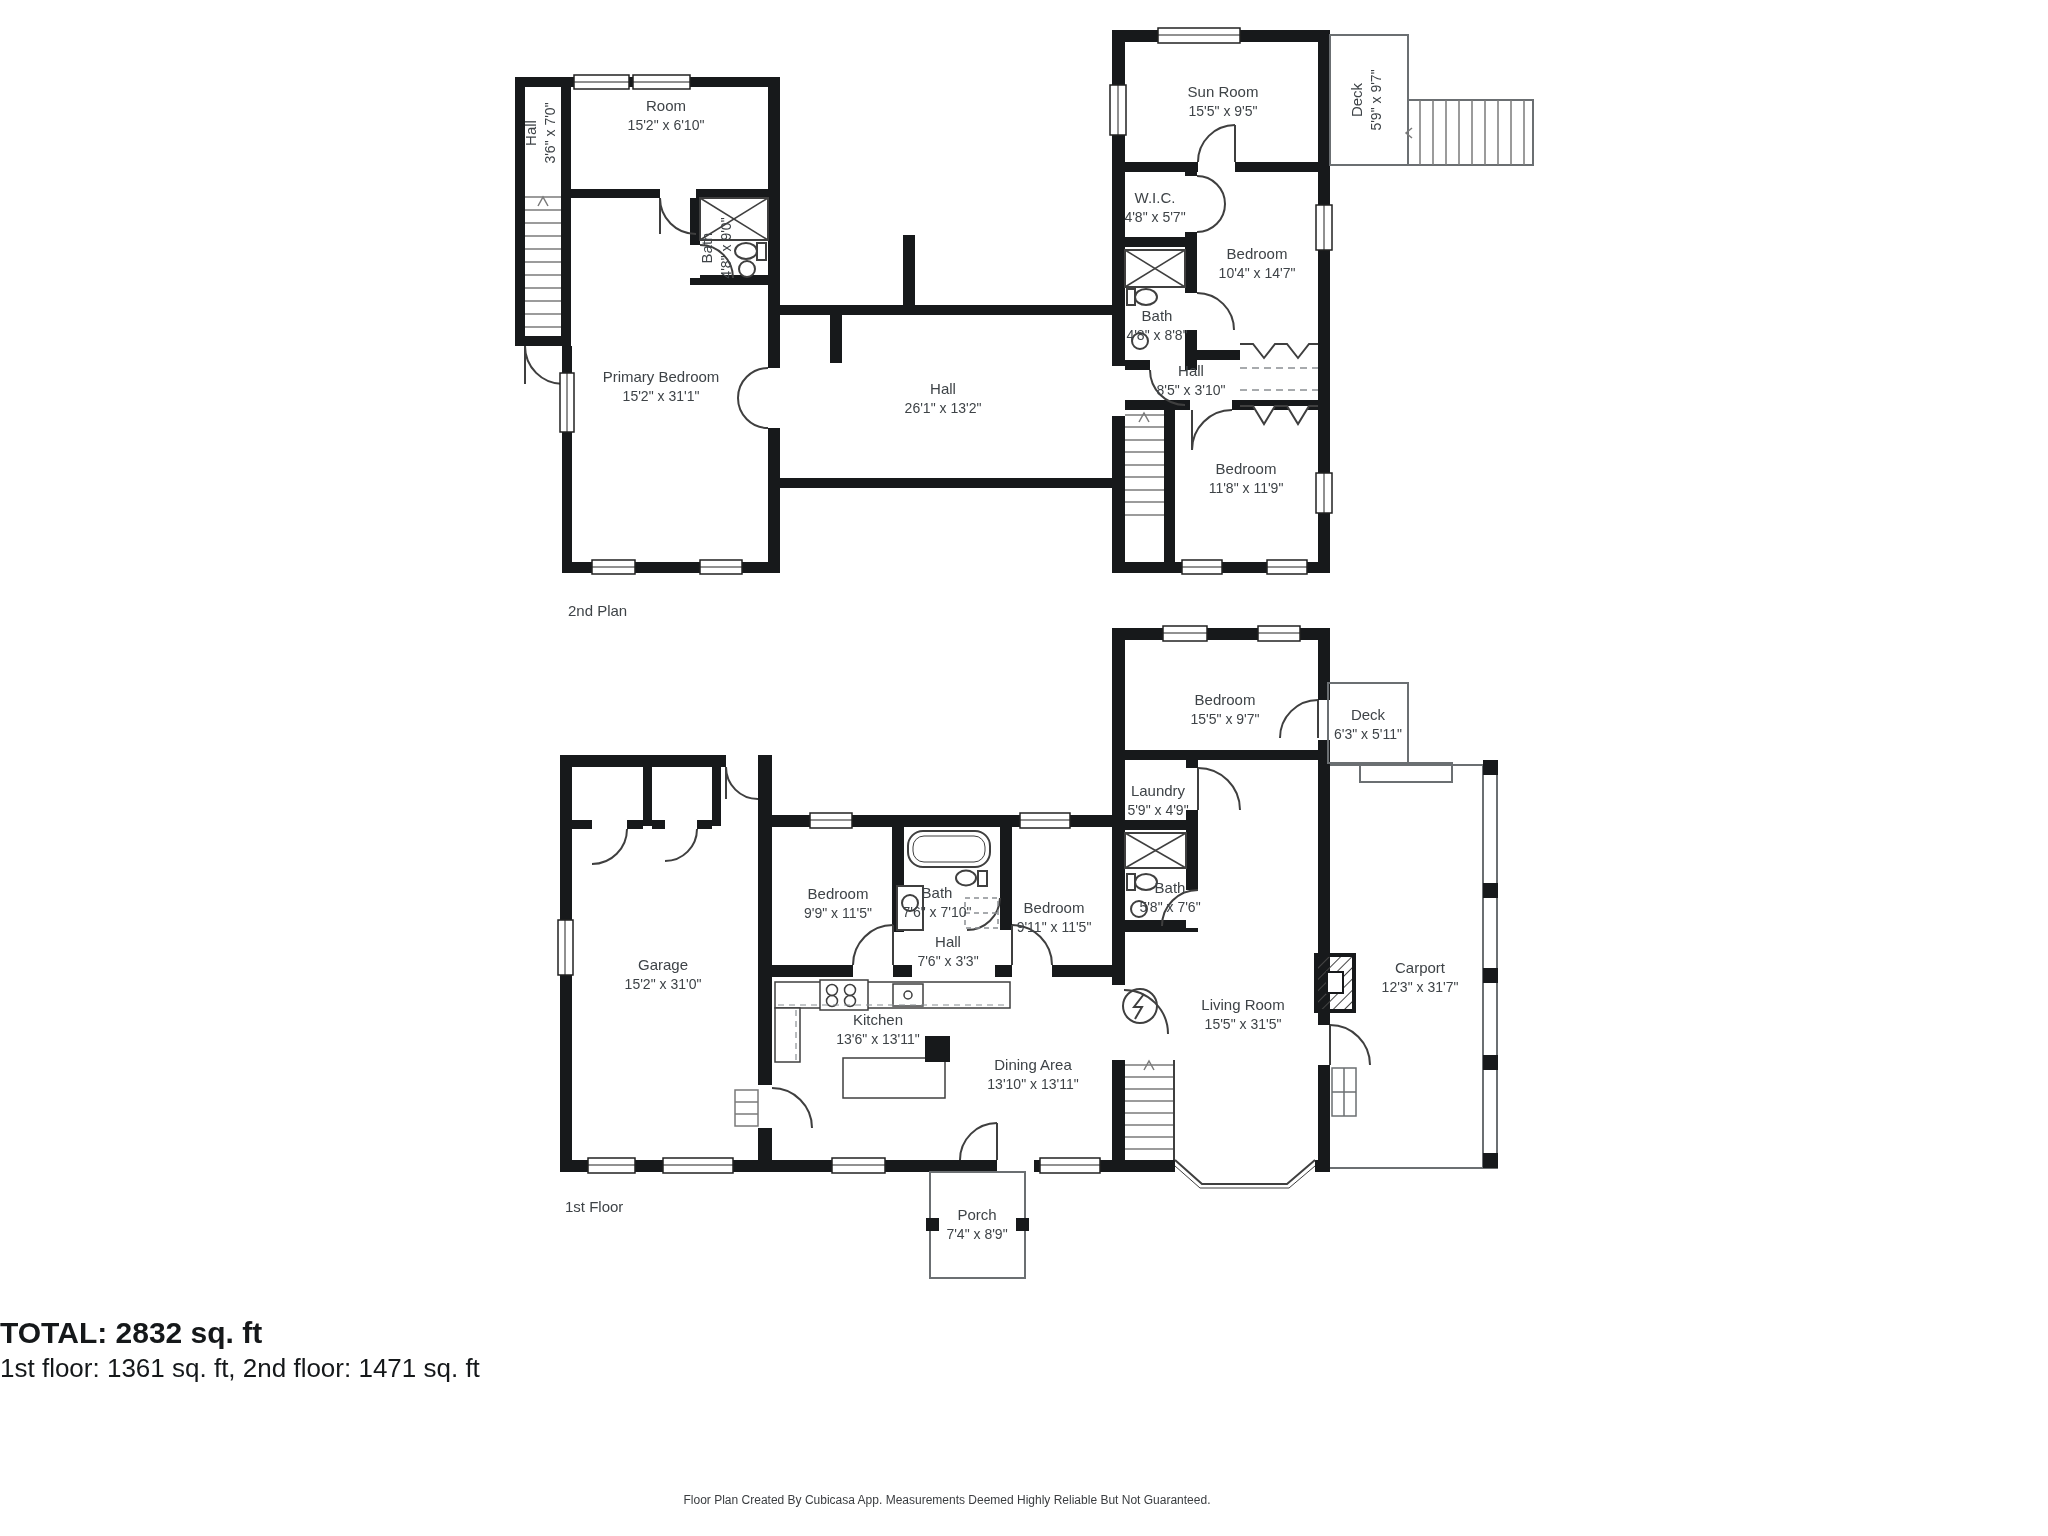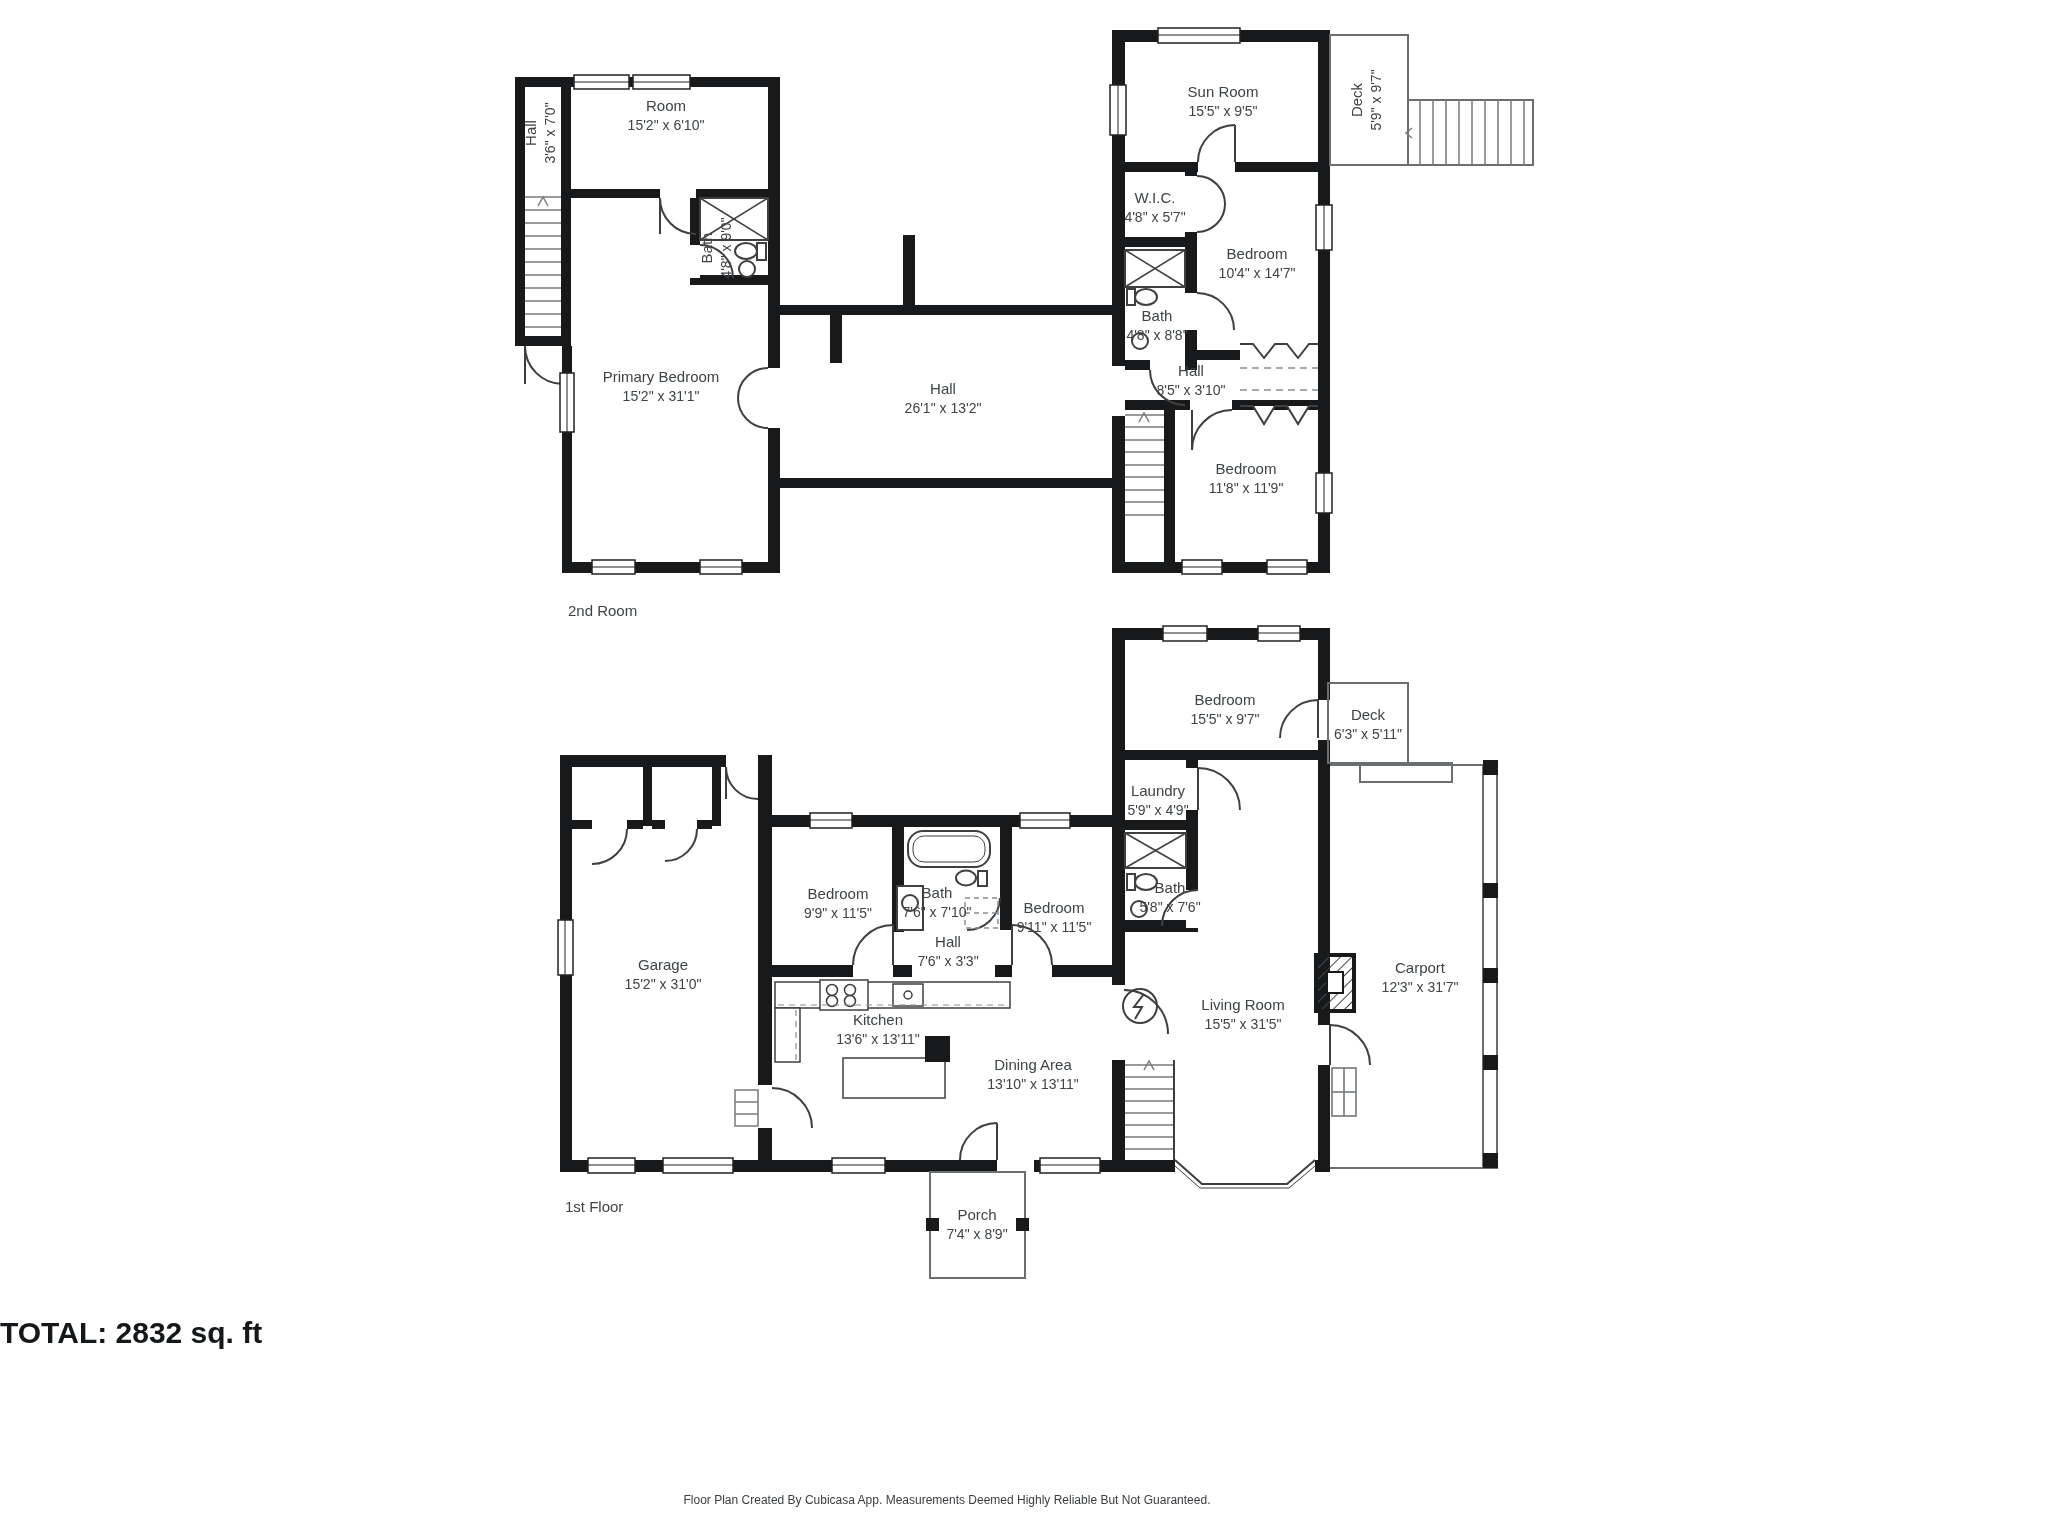--- a/index.html
+++ b/index.html
@@ -439,21 +439,21 @@
     <div class="rdims">4'8" x 8'8"</div>
 </div>
 <div class="rlabel" style="left:1191px;top:380px">
   <div class="rname">Hall</div>
     <div class="rdims">8'5" x 3'10"</div>
 </div>
 <div class="rlabel" style="left:1246px;top:478px">
   <div class="rname">Bedroom</div>
     <div class="rdims">11'8" x 11'9"</div>
 </div>
-<div class="flabel" style="left:568px;top:602px">2nd Room</div>
+<div class="flabel" style="left:568px;top:602px">2nd Plan</div>
 
 <div class="rlabel" style="left:1225px;top:709px">
   <div class="rname">Bedroom</div>
     <div class="rdims">15'5" x 9'7"</div>
 </div>
 <div class="rlabel" style="left:1368px;top:724px">
   <div class="rname">Deck</div>
     <div class="rdims">6'3" x 5'11"</div>
 </div>
 <div class="rlabel" style="left:1158px;top:800px">
@@ -501,20 +501,21 @@
     <div class="rdims">13'10" x 13'11"</div>
 </div>
 <div class="rlabel" style="left:977px;top:1224px">
   <div class="rname">Porch</div>
     <div class="rdims">7'4" x 8'9"</div>
 </div>
 <div class="flabel" style="left:565px;top:1198px">1st Floor</div>
 
 <div class="summary">
   <div class="total">TOTAL: 2832 sq. ft</div>
+  <div class="line">1st floor: 1361 sq. ft, 2nd floor: 1471 sq. ft</div>
 </div>
 
 <div class="disclaimer">Floor Plan Created By Cubicasa App. Measurements Deemed Highly Reliable But Not Guaranteed.</div>
 
 <div class="logo">
   <span class="brand">bright</span>
   <span class="star">✦</span>
   <span class="tm">™</span>
   <span class="mls">MLS</span>
 </div>

